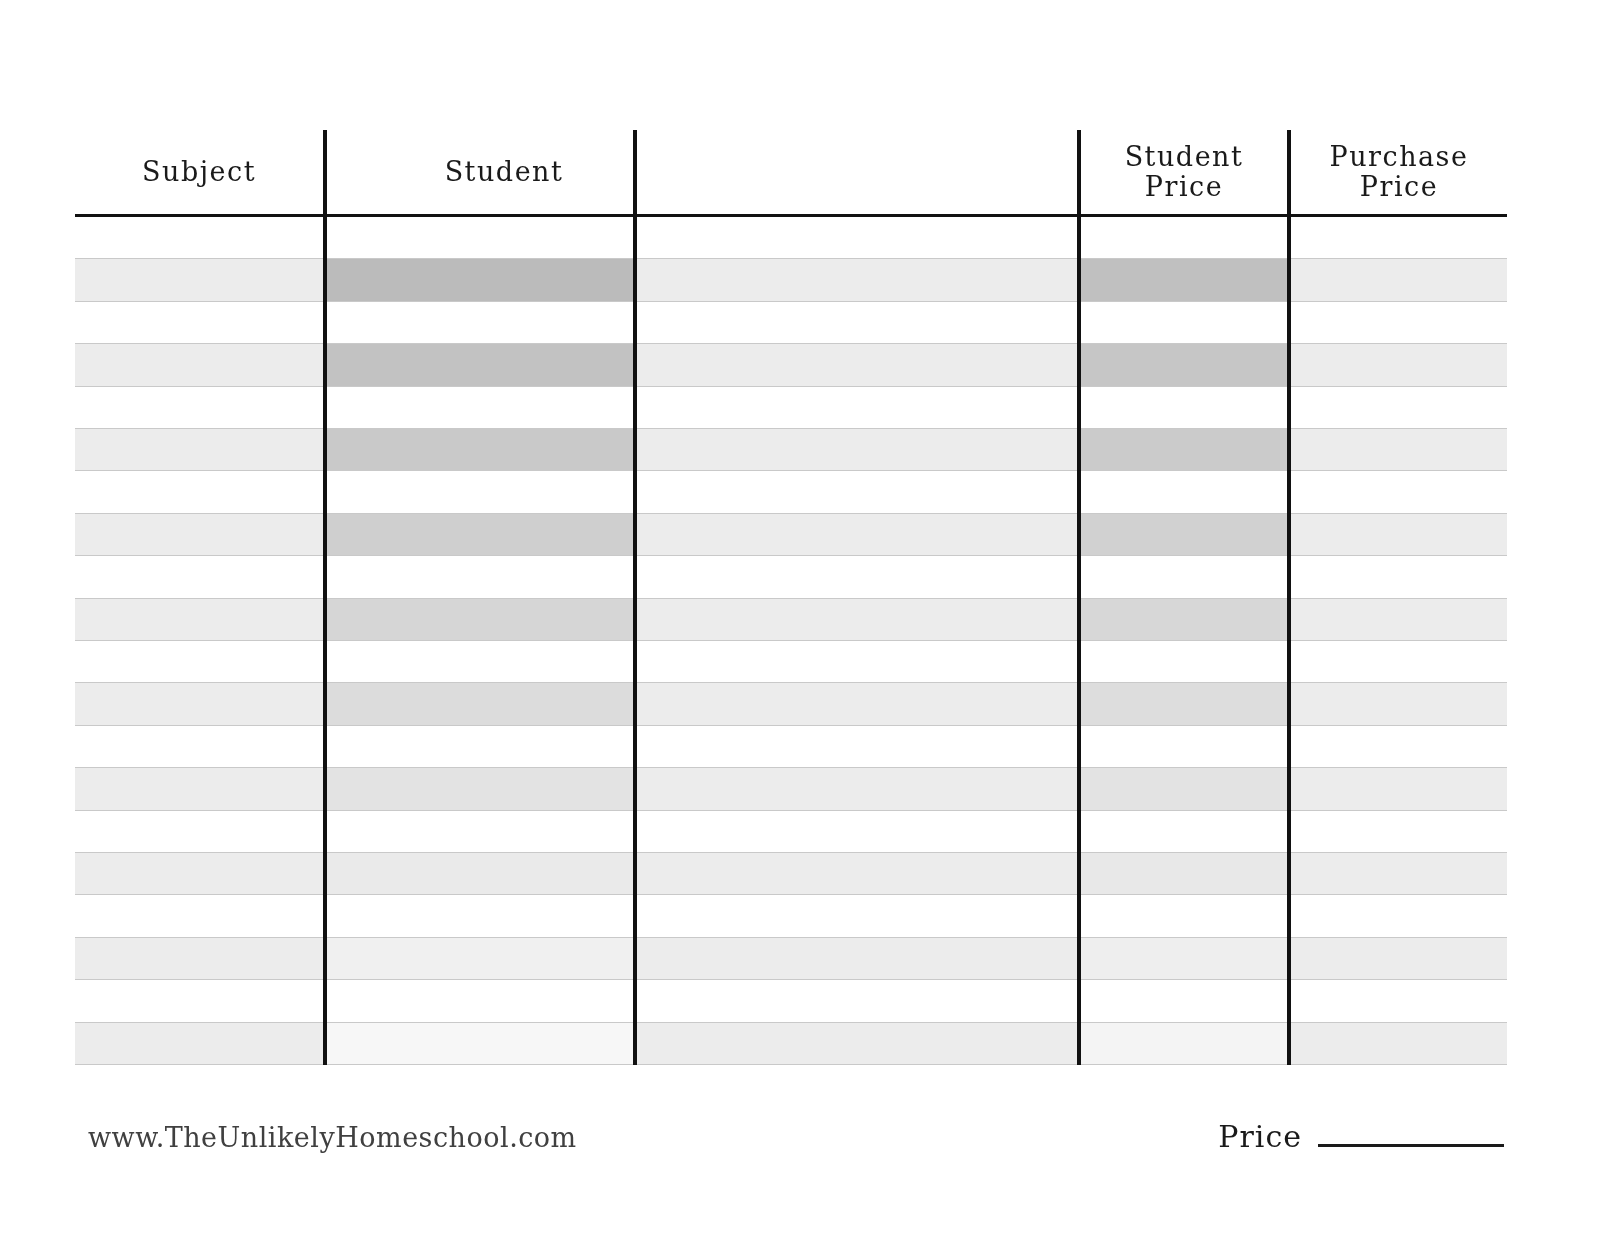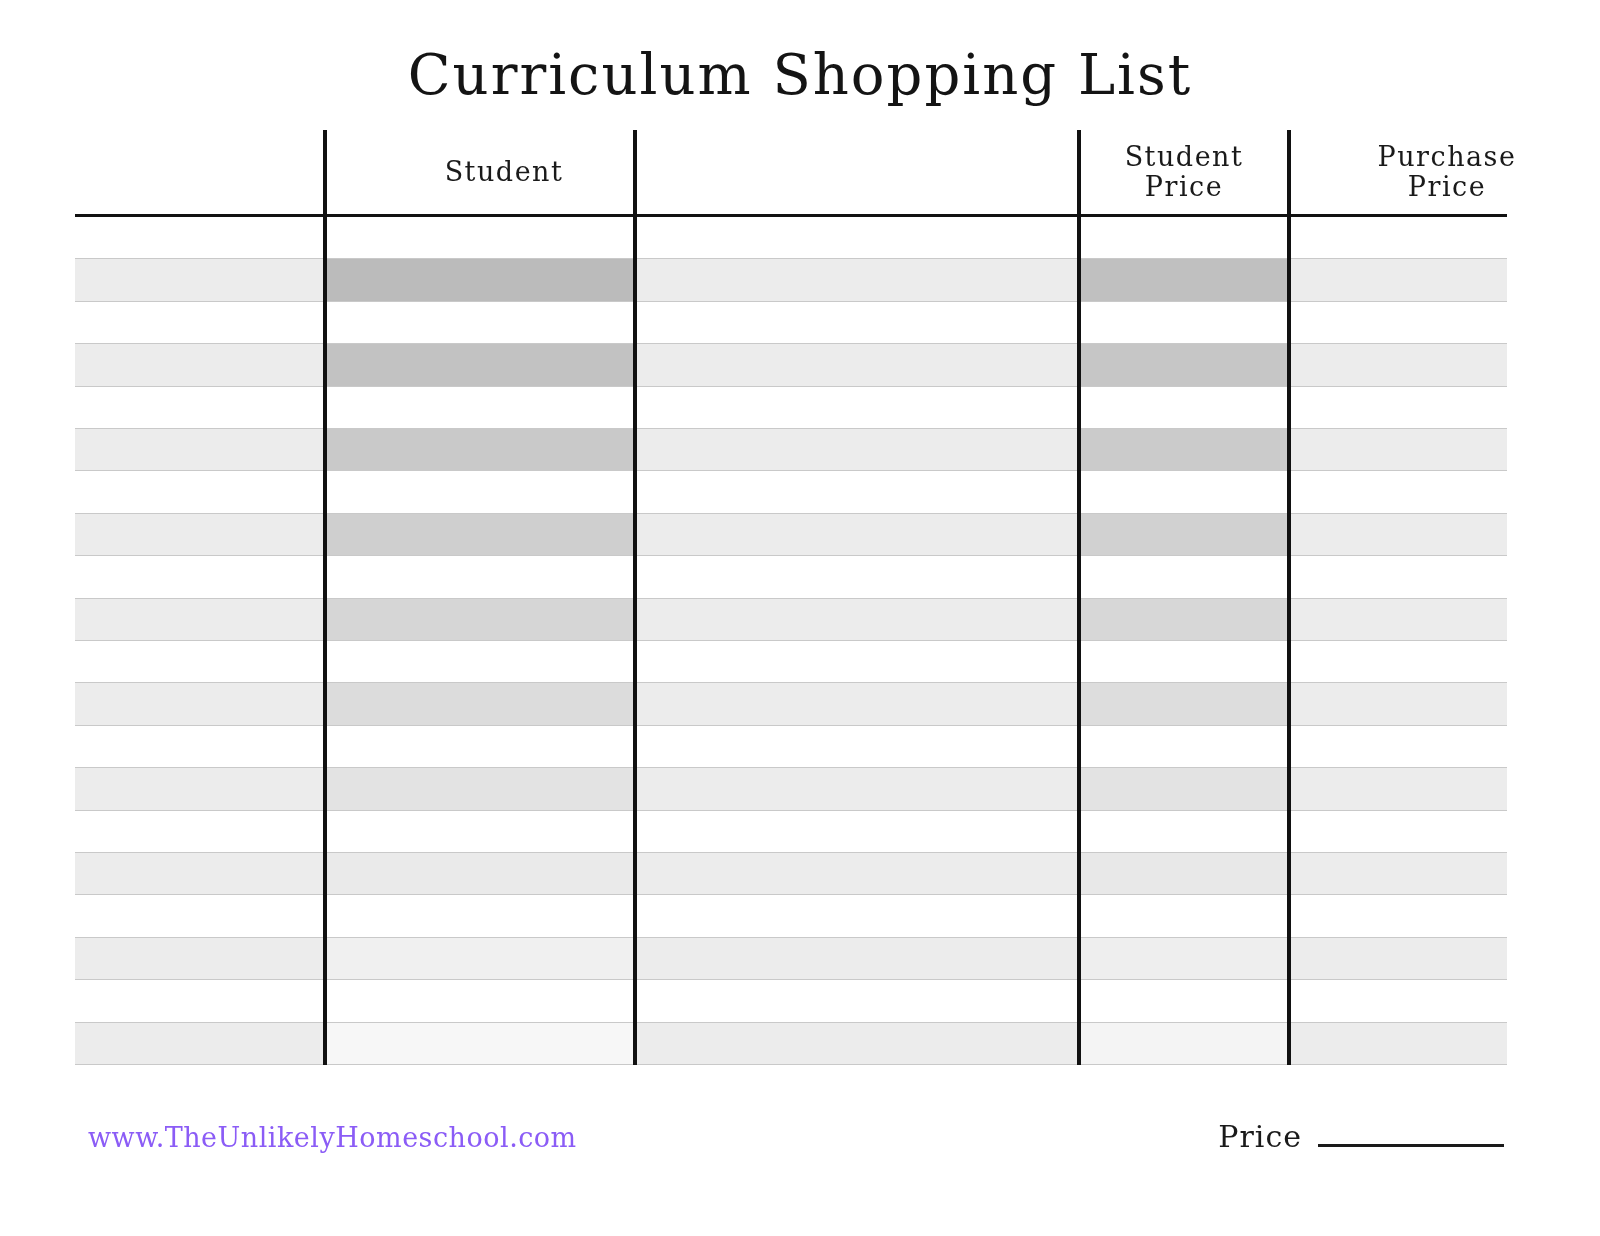--- a/index.html
+++ b/index.html
@@ -113,21 +113,21 @@
     background: #111111;
   }
 
   
   .footer-url {
     position: absolute;
     left: 88px;
     top: 1122px;
     font-size: 27px;
     letter-spacing: 0.5px;
-    color: #8b5cf6;
+    color: #404040;
   }
   .footer-total {
     position: absolute;
     right: 96px;
     top: 1118px;
     font-size: 30px;
     letter-spacing: 1px;
     color: #1a1a1a;
     display: flex;
     align-items: baseline;
@@ -138,31 +138,31 @@
     border-bottom: 3px solid #1a1a1a;
     margin-left: 16px;
     height: 26px;
   }
 </style>
 </head>
 <body>
 
 <div class="page">
 
-  <div class="title">Curriculum Shopping List</div>
 
   <div class="table-wrap">
 
     <div class="head-row">
+      <div class="head-cell" style="left:0px;width:248px;">Subject</div>
       <div class="head-cell" style="left:252px;width:354px;">Student</div>
       <div class="head-cell" style="left:1006px;width:206px;flex-direction:column;">
         <span>Student</span>
         <span>Price</span>
       </div>
-      <div class="head-cell" style="left:1216px;width:216px;flex-direction:column;margin-left:48px;">
+      <div class="head-cell" style="left:1216px;width:216px;flex-direction:column;">
         <span>Purchase</span>
         <span>Price</span>
       </div>
     </div>
 
     <div class="head-underline"></div>
 
     <div class="body-area" id="body-area">
         <div class="row" style="top: 0px; height: 42.4px;">
           <div class="cellshade" style="left: 0px; width: 248px; height: 42.4px; background: rgb(255, 255, 255);"></div>

